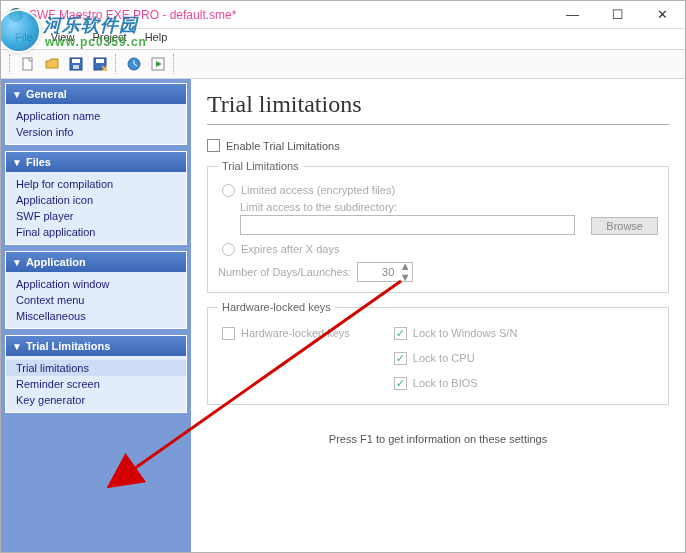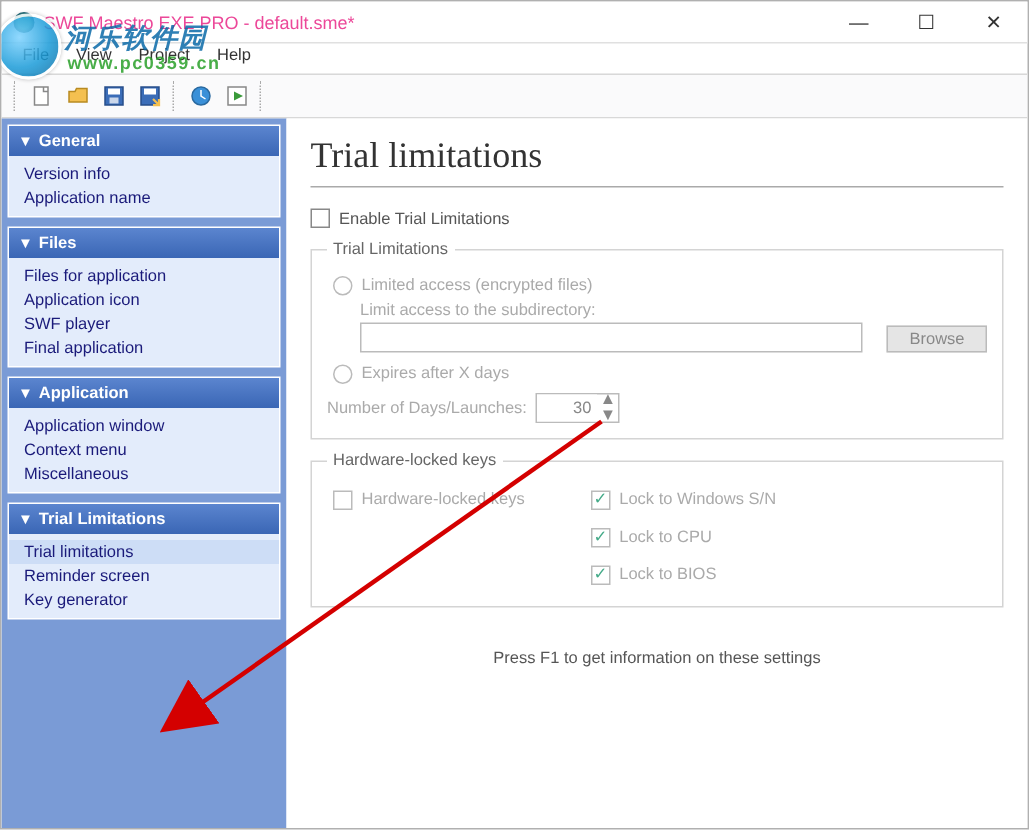--- a/index.html
+++ b/index.html
@@ -135,31 +135,31 @@
 
 <div class="content">
 
   <div class="sidebar">
     <div class="panel">
       <div class="panel-hdr">
           <span class="chev">▼</span>
           <span>General</span>
         </div>
       <div class="panel-body">
+        <div class="sitem">Application name</div>
         <div class="sitem">Version info</div>
-        <div class="sitem">Application name</div>
       </div>
     </div>
     <div class="panel">
       <div class="panel-hdr">
           <span class="chev">▼</span>
           <span>Files</span>
         </div>
       <div class="panel-body">
-        <div class="sitem">Files for application</div>
+        <div class="sitem">Help for compilation</div>
         <div class="sitem">Application icon</div>
         <div class="sitem">SWF player</div>
         <div class="sitem">Final application</div>
       </div>
     </div>
     <div class="panel">
       <div class="panel-hdr">
           <span class="chev">▼</span>
           <span>Application</span>
         </div>

